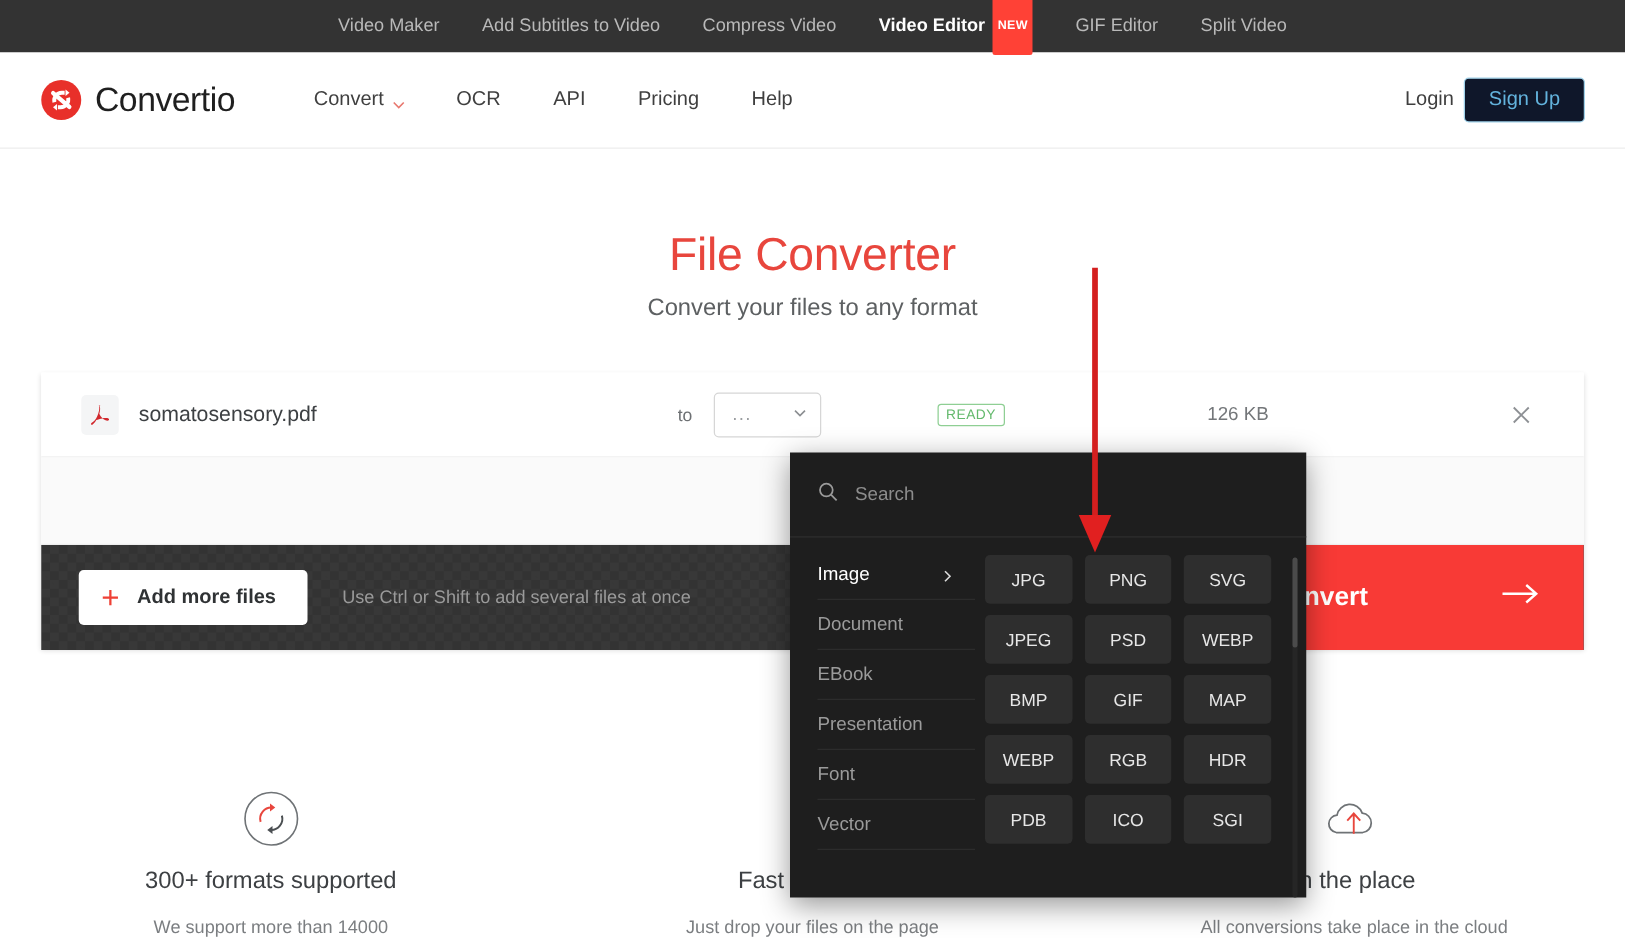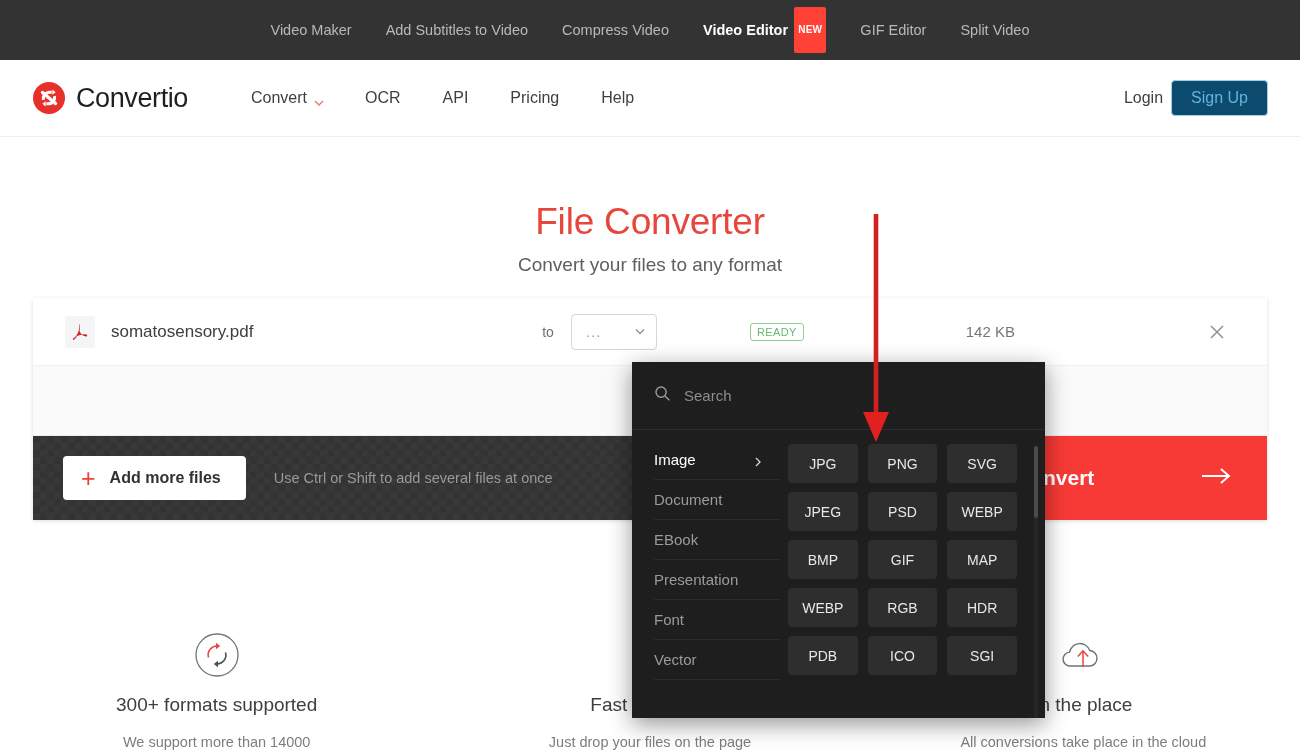--- a/index.html
+++ b/index.html
@@ -6,21 +6,21 @@
   html, body {
     width: 1300px; height: 753px;
     font-family: "Liberation Sans", sans-serif;
     background: #ffffff;
     overflow: hidden;
   }
   .page { position: relative; width: 1300px; height: 753px; overflow: hidden; }
 
   
   .topbar {
-    height: 60px; background: #333333; width: 100%;
+    height: 42px; background: #333333; width: 100%;
     display: flex; align-items: center; justify-content: center;
     gap: 0px;
   }
   .topbar a {
     color: #b9b9b9; font-size: 14.5px; text-decoration: none;
     padding: 0 17px; line-height: 43px; white-space: nowrap;
   }
   .topbar a.active { color: #ffffff; font-weight: 700; }
   .newbadge {
     display: inline-block; background: #ff4136; color: #fff;
@@ -39,21 +39,21 @@
   .brand-name { font-size: 27px; font-weight: 400; color: #1f1f1f; letter-spacing: -.4px; }
   .nav { display: flex; align-items: center; gap: 0; }
   .nav a {
     color: #3f3f3f; font-size: 16px; text-decoration: none;
     padding: 0 21px; display: flex; align-items: center; gap: 7px;
   }
   .caret-down { display: inline-block; width: 9px; height: 9px; }
   .header-right { margin-left: auto; display: flex; align-items: center; gap: 8px; }
   .login-link { color: #3f3f3f; font-size: 16px; text-decoration: none; }
   .signup-btn {
-    border: 1px solid #9ed0e8; color: #63b3dd; background: #0c4a6e;
+    border: 1px solid #9ed0e8; color: #63b3dd; background: #0f172a;
     font-size: 16px; border-radius: 4px; padding: 8px 19px; cursor: pointer;
     font-family: inherit;
   }
 
   
   .hero { text-align: center; padding-top: 64px; }
   .hero h1 {
     font-size: 37px; color: #e8463d; font-weight: 400; letter-spacing: -.2px;
   }
   .hero p { font-size: 19px; color: #5d6062; margin-top: 11px; font-weight: 400; }
@@ -246,21 +246,21 @@
       <span class="to-label">to</span>
       <div class="format-select">
         <span class="val">...</span>
         <span>
           <svg viewBox="0 0 12 12" width="12" height="12">
               <path d="M2 4.5 L6 8.5 L10 4.5" fill="none" stroke="#8c8f92" stroke-width="1.3"></path>
             </svg>
         </span>
       </div>
       <span class="ready-badge">READY</span>
-      <span class="file-size">142 KB</span>
+      <span class="file-size">126 KB</span>
       <span class="close-x">
         <svg viewBox="0 0 20 20" width="20" height="20">
             <path d="M4 4 L16 16 M16 4 L4 16" stroke="#8d9094" stroke-width="1.5" fill="none"></path>
           </svg>
       </span>
     </div>
 
     <div class="dropzone"></div>
 
     <div class="actionbar">

